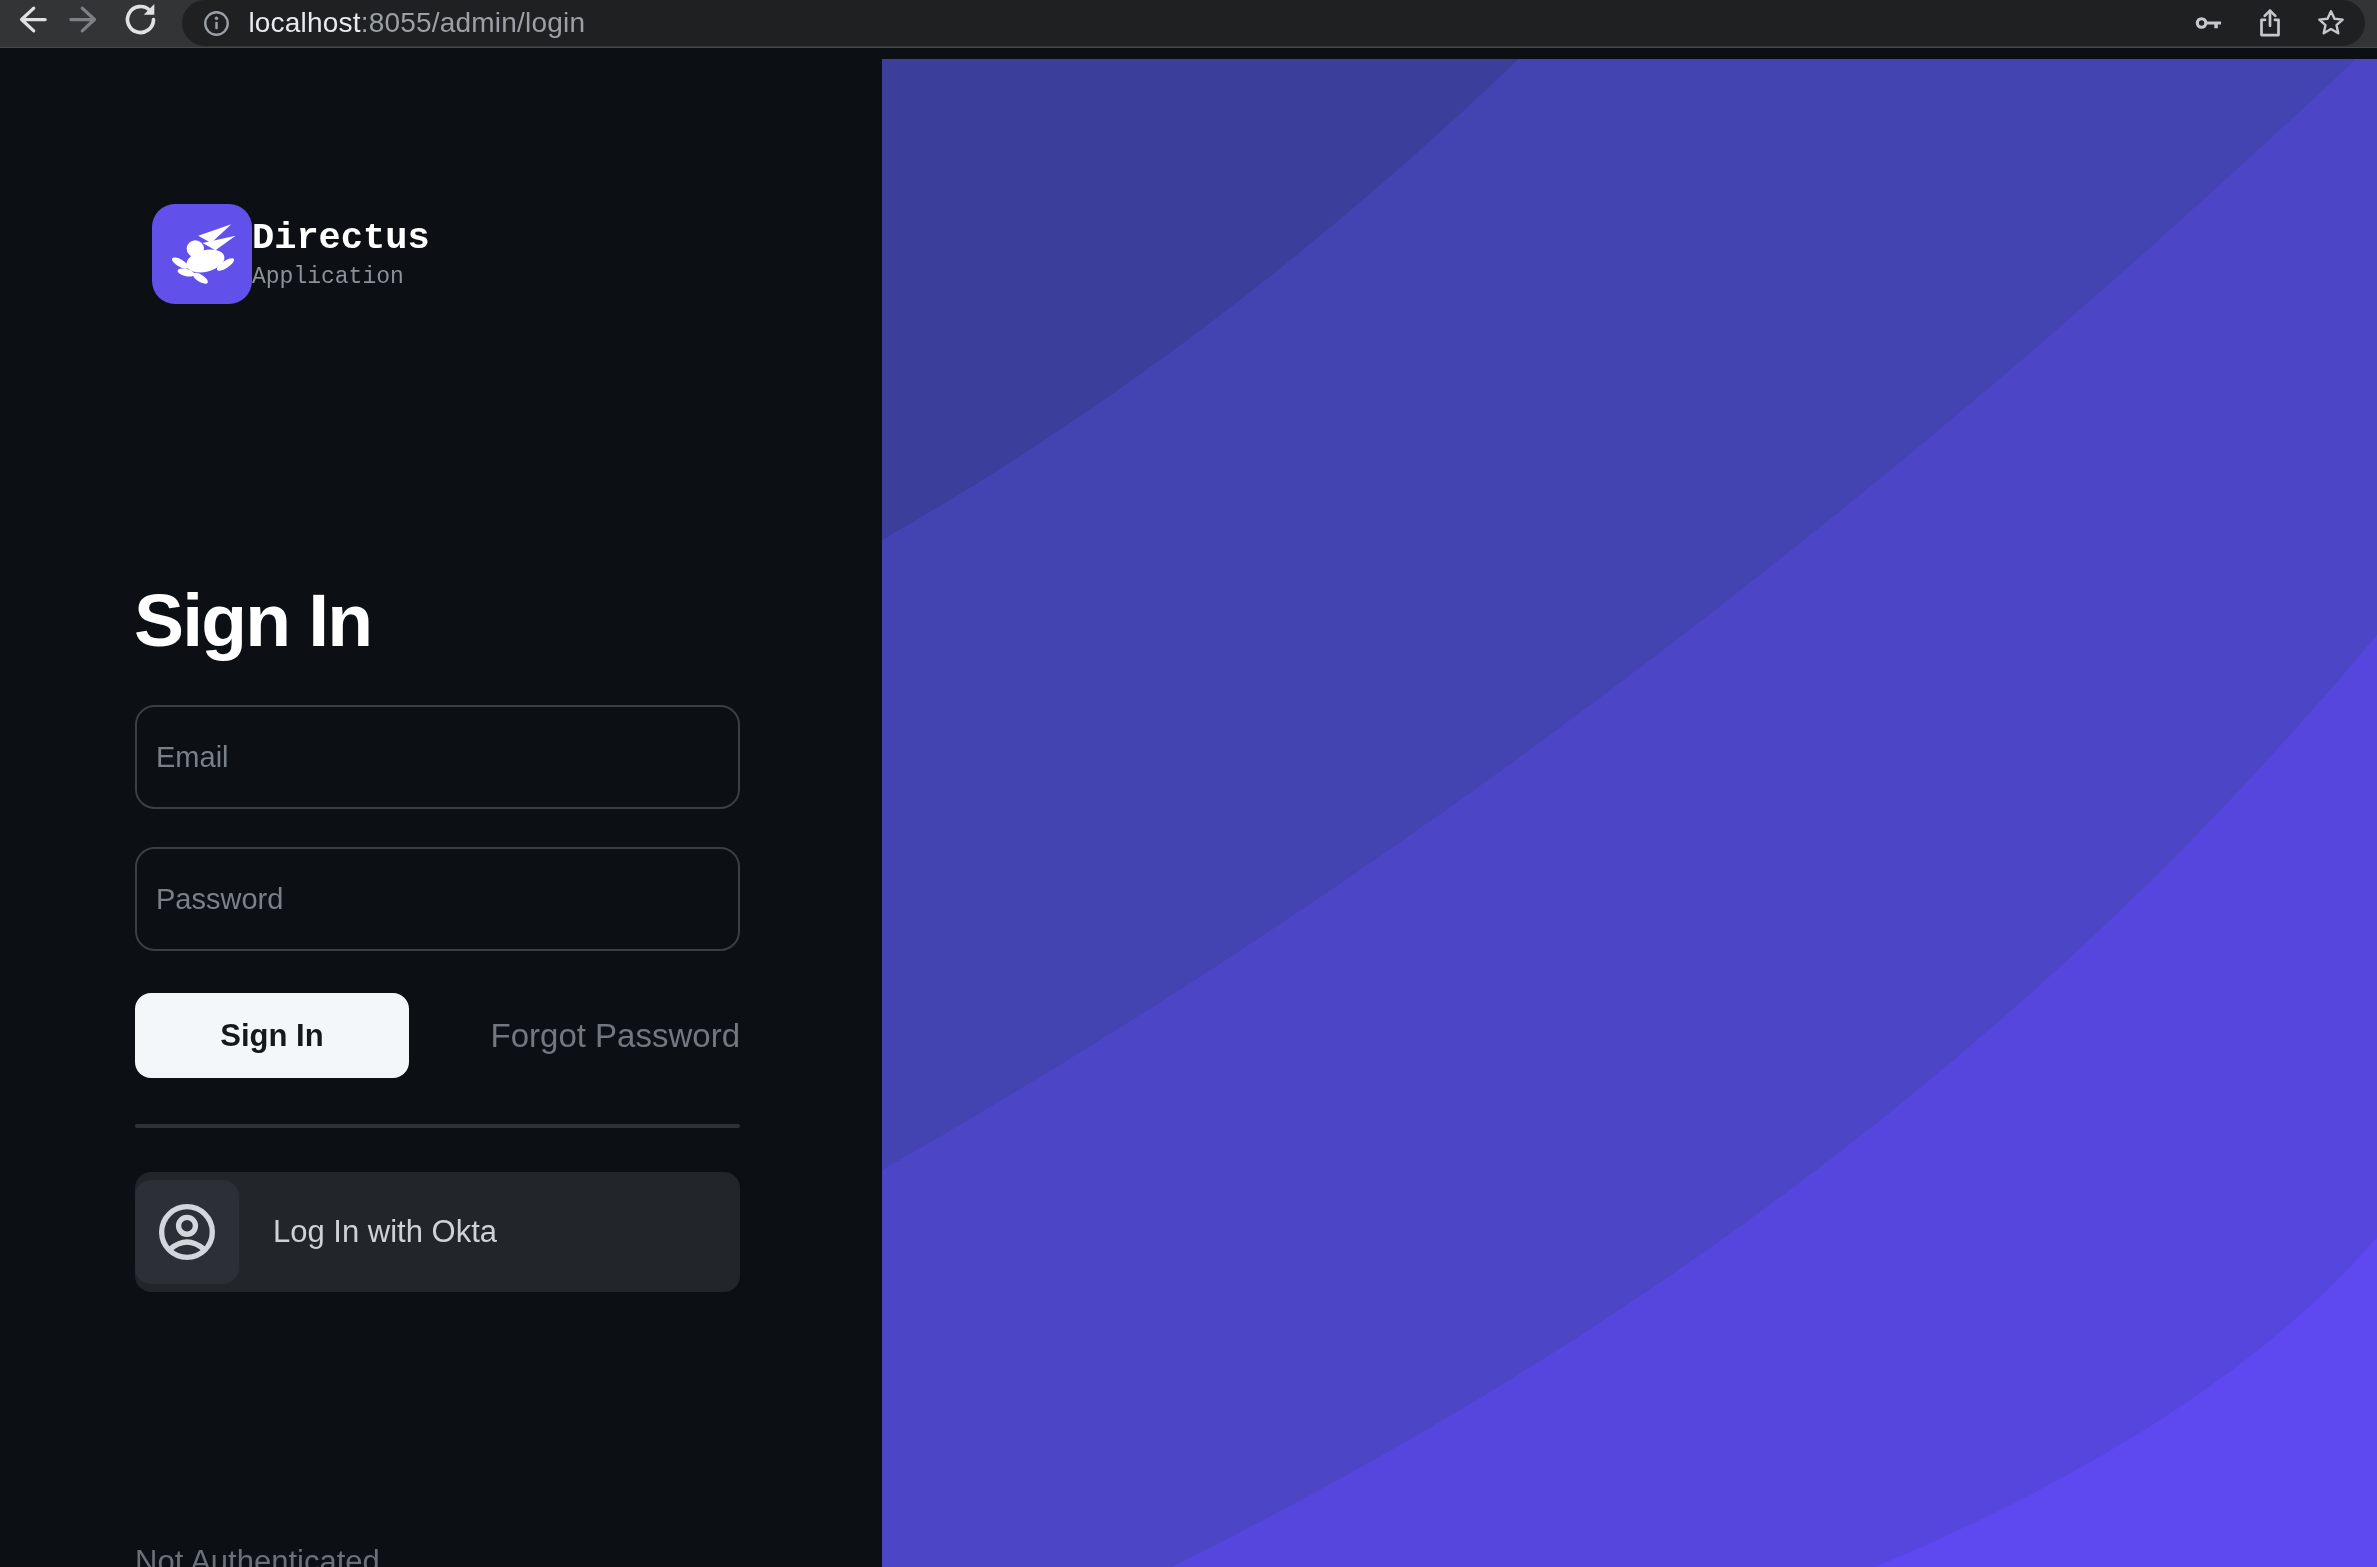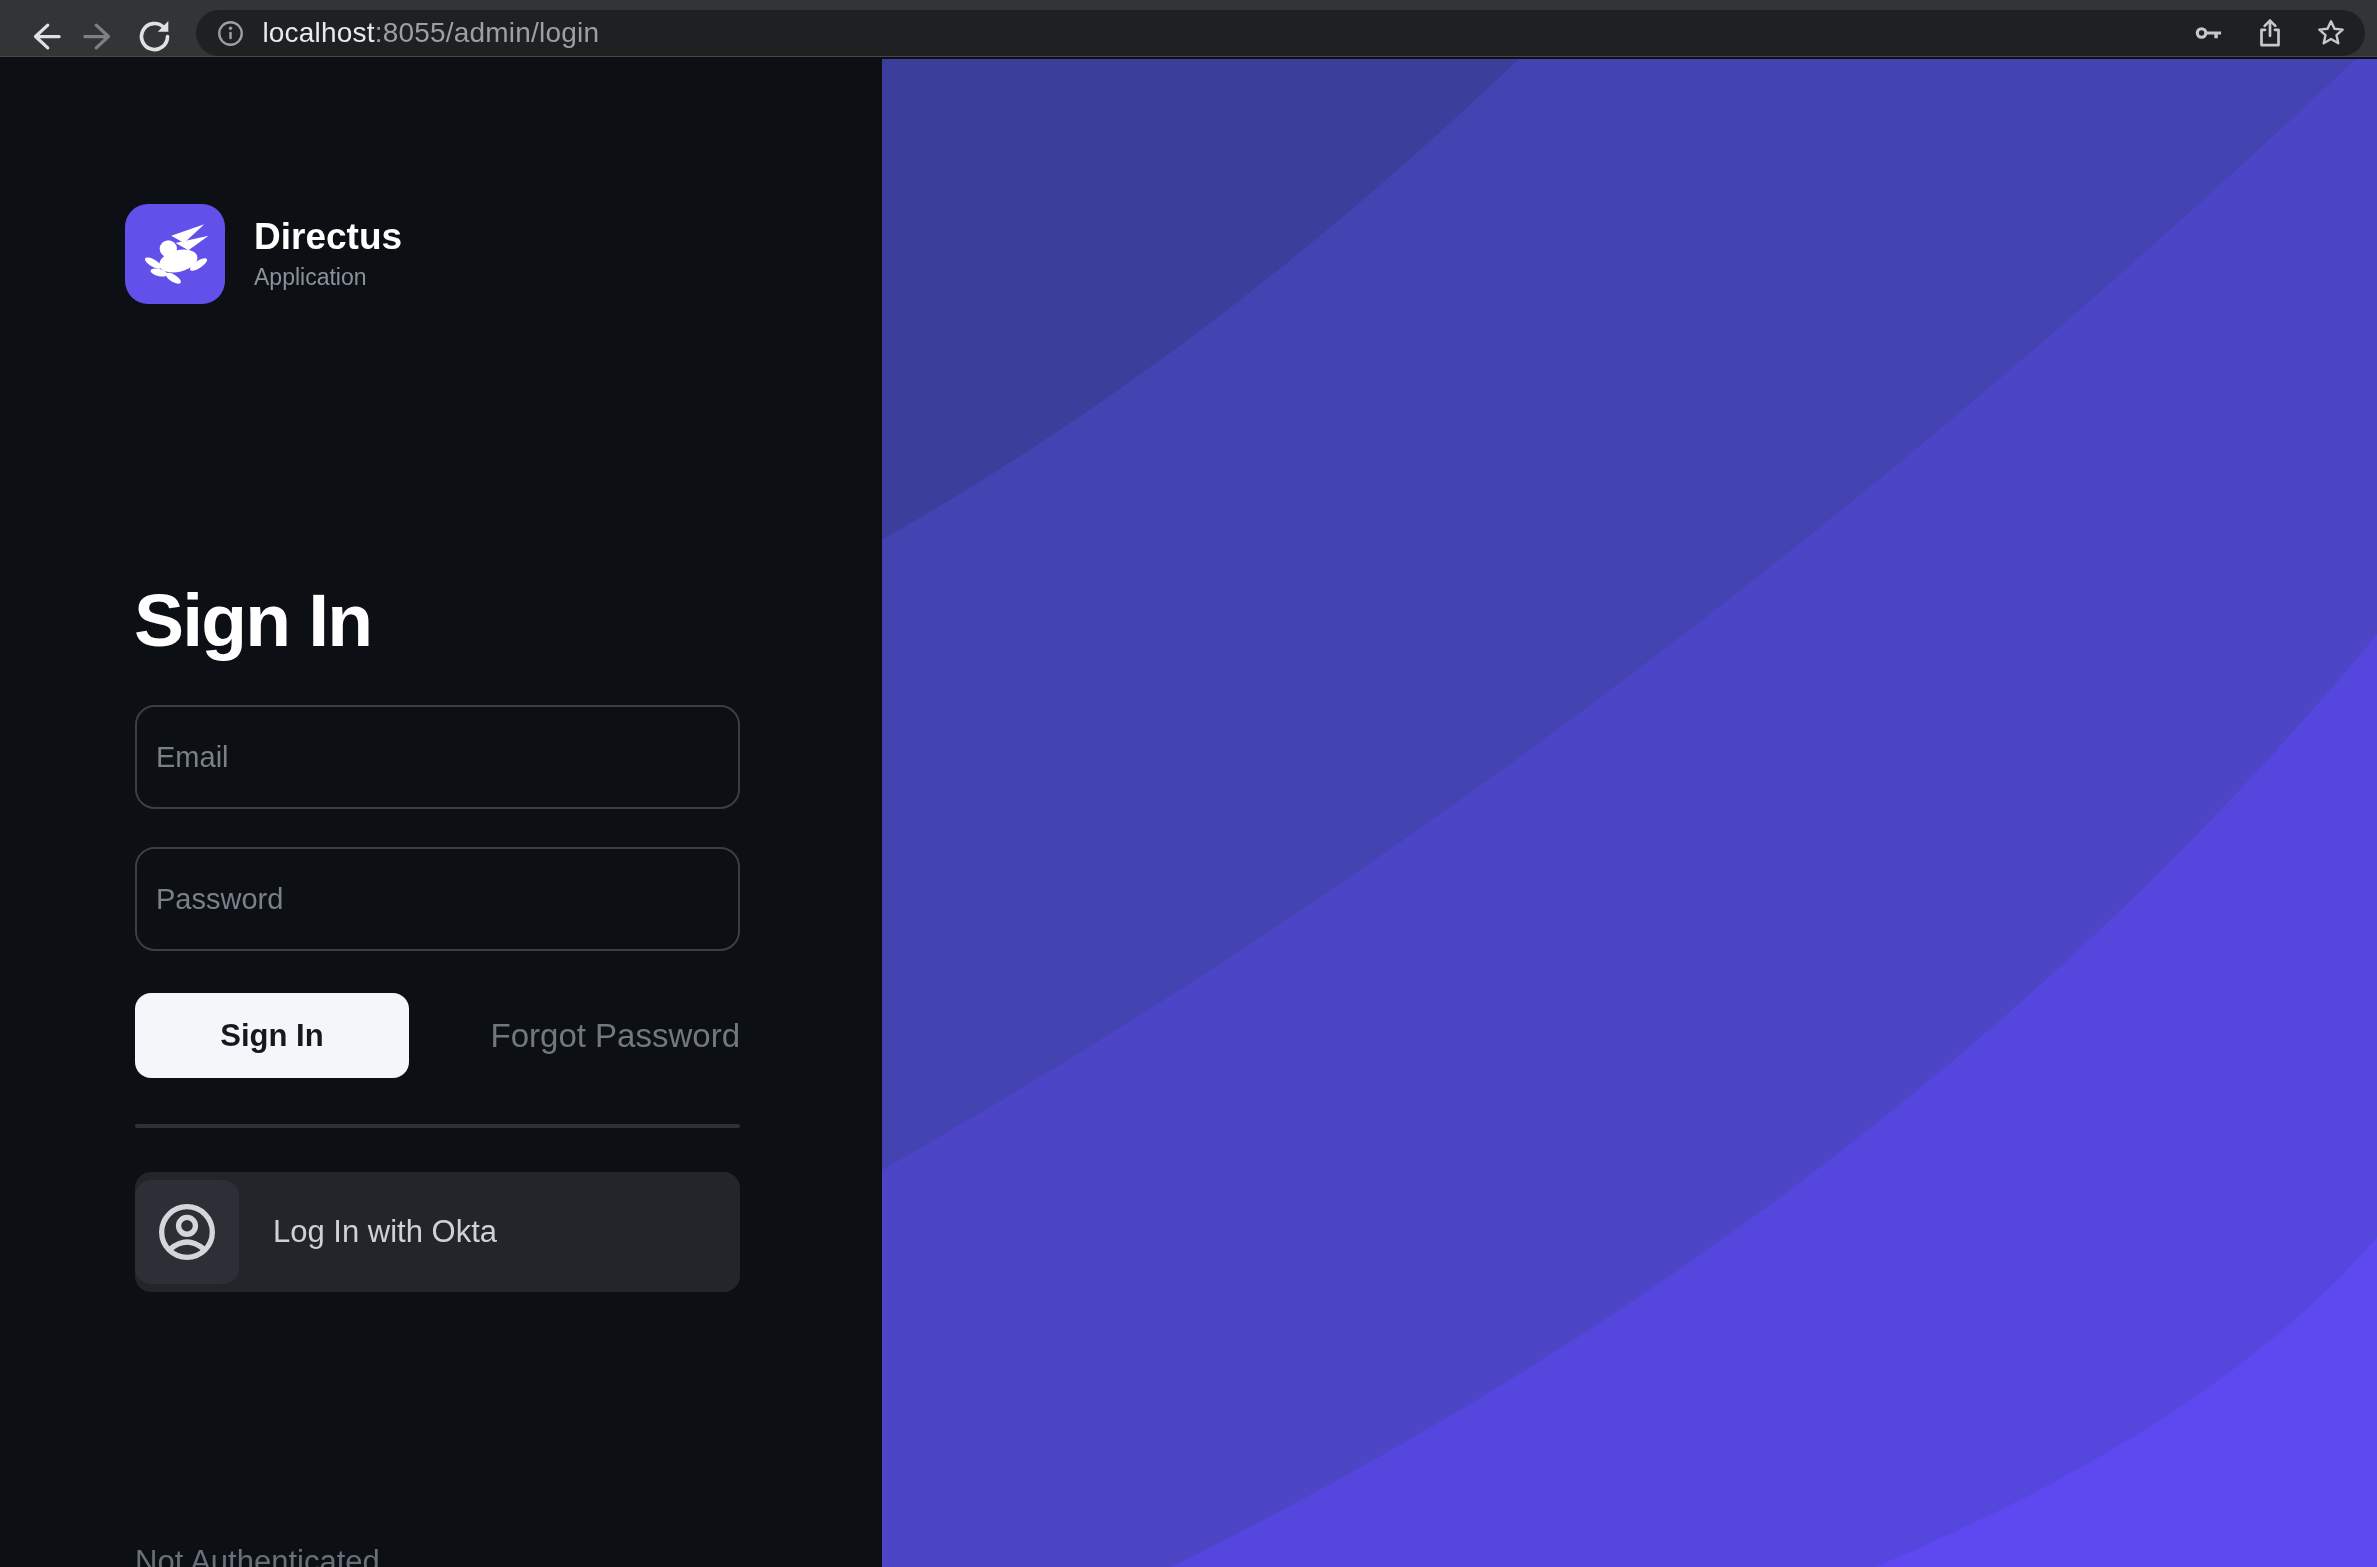--- a/index.html
+++ b/index.html
@@ -1,37 +1,37 @@
 <!DOCTYPE html>
 <html style="font-size:14.2px"><head>
 <meta charset="utf-8">
 <style>
   html,body{margin:0;padding:0;background:#000;}
   .page{position:relative;width:2377px;height:1567px;overflow:hidden;
         background:#0c0f14;font-family:"Liberation Sans","DejaVu Sans",sans-serif;}
 
   
-  .toolbar{position:absolute;top:0;left:0;width:2377px;height:57px;
+  .toolbar{position:absolute;top:0;left:0;width:2377px;height:48px;
            background:#333436;border-bottom:1.8px solid #47484a;
-           display:flex;align-items:flex-end;padding-left:25px;box-sizing:border-box;}
+           display:flex;align-items:flex-start;padding-left:11px;box-sizing:border-box;}
   .nav-btn{width:39px;height:39px;flex:none;display:flex;align-items:center;justify-content:center;
            background:none;border:none;padding:0;cursor:pointer;}
   .nav-btn + .nav-btn{margin-left:16px;}
   .omnibox{flex:1;height:46px;margin-left:22px;margin-right:12.5px;border-radius:23px;
            background:#1e2022;display:flex;align-items:center;padding:0 16px 0 21.4px;min-width:0;}
   .url-text{margin-left:18px;font-size:28px;white-space:nowrap;letter-spacing:0.2px;}
   .url-host{color:#e8eaed;}
   .url-path{color:#9aa0a6;}
   .omni-trailing{margin-left:auto;display:flex;align-items:center;gap:25px;}
   .omni-trailing .nav-btn{margin-left:0;width:36px;height:39px;}
 
   
   .login-panel{position:absolute;top:59px;left:0;width:882px;height:1508px;background:#0c0f14;}
 
-  .brand{position:absolute;left:125px;top:145px;display:flex;align-items:center;gap:29px;}
+  .brand{position:absolute;left:152px;top:145px;display:flex;align-items:center;font-family:Liberation Mono, monospace;}
   .logo{width:100px;height:100px;border-radius:23px;background:#6150ea;
         display:flex;align-items:center;justify-content:center;flex:none;}
   .brand-name{font-size:37px;font-weight:bold;color:#ffffff;line-height:1.1;}
   .brand-sub{font-size:23px;color:#8b9199;margin-top:6.2px;}
 
   .title{position:absolute;left:134px;top:524px;margin:0;font-size:75px;font-weight:bold;
          letter-spacing:-1.8px;color:#ffffff;line-height:1;}
 
   .field{position:absolute;left:135px;width:605px;height:104px;box-sizing:border-box;
          background:transparent;border:2.7px solid #3a3f45;border-radius:19.6px;

